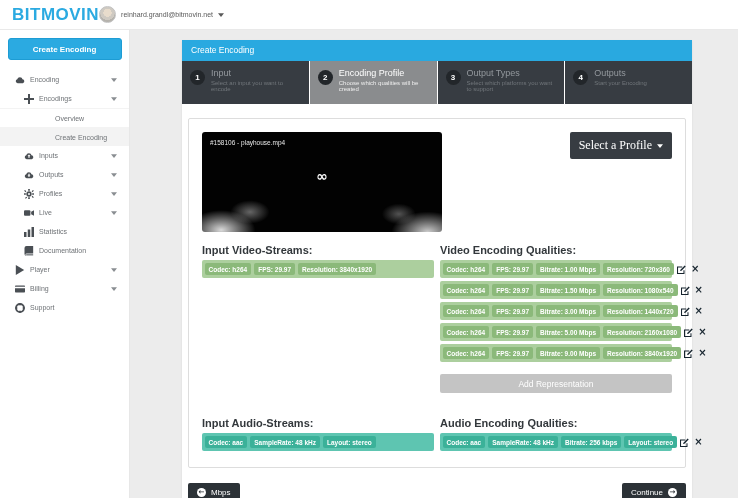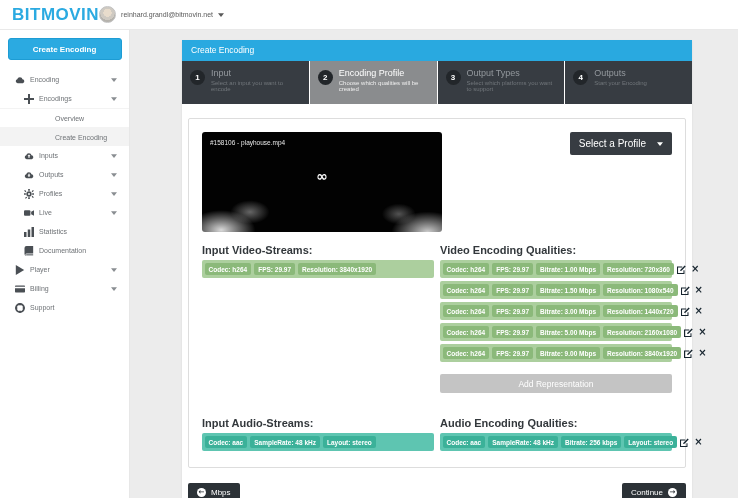--- a/index.html
+++ b/index.html
@@ -96,22 +96,22 @@
       radial-gradient(ellipse 26px 16px at 82% 82%, rgba(180,180,180,.45), rgba(255,255,255,0) 65%),
       #020202;
   }
   .thumb-label { position:absolute; top:7px; left:8px; color:#e8e8e8; font-size:6.5px; }
   .goggles {
     position:absolute; top:44%; left:50%; transform:translate(-50%,-50%);
     color:#fff; font-size:14px; font-weight:bold; line-height:1;
   }
   .profile-btn {
     background:#373c42; color:#fff; border:none; border-radius:2px;
-    font-size:10px; font-family:Liberation Sans, sans-serif; padding:6px 9px; cursor:pointer;
-    display:flex; align-items:center; gap:11px;
+    font-size:12px; font-family:Liberation Serif, serif; padding:6px 9px; cursor:pointer;
+    display:flex; align-items:center; gap:5px;
   }
   .profile-btn .caret-svg { color:#fff; }
 
   .cols { display:flex; gap:6px; }
   .col { flex:1; min-width:0; }
   .sec-heading { font-size:11px; font-weight:bold; color:#33383c; margin:12px 0 4px; }
   .sec-heading.audio { margin-top:24px; }
 
   .badge-bar {
     display:flex; align-items:center; gap:3px; padding:2.5px;

